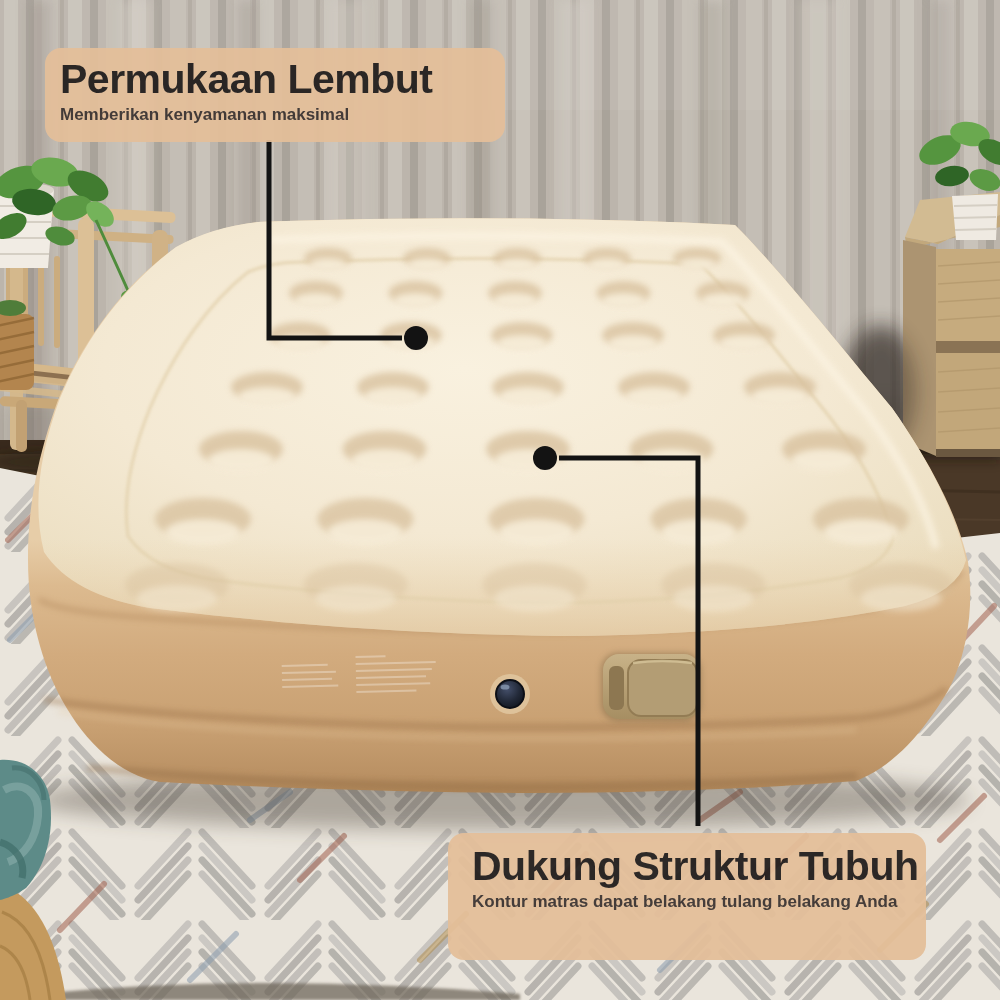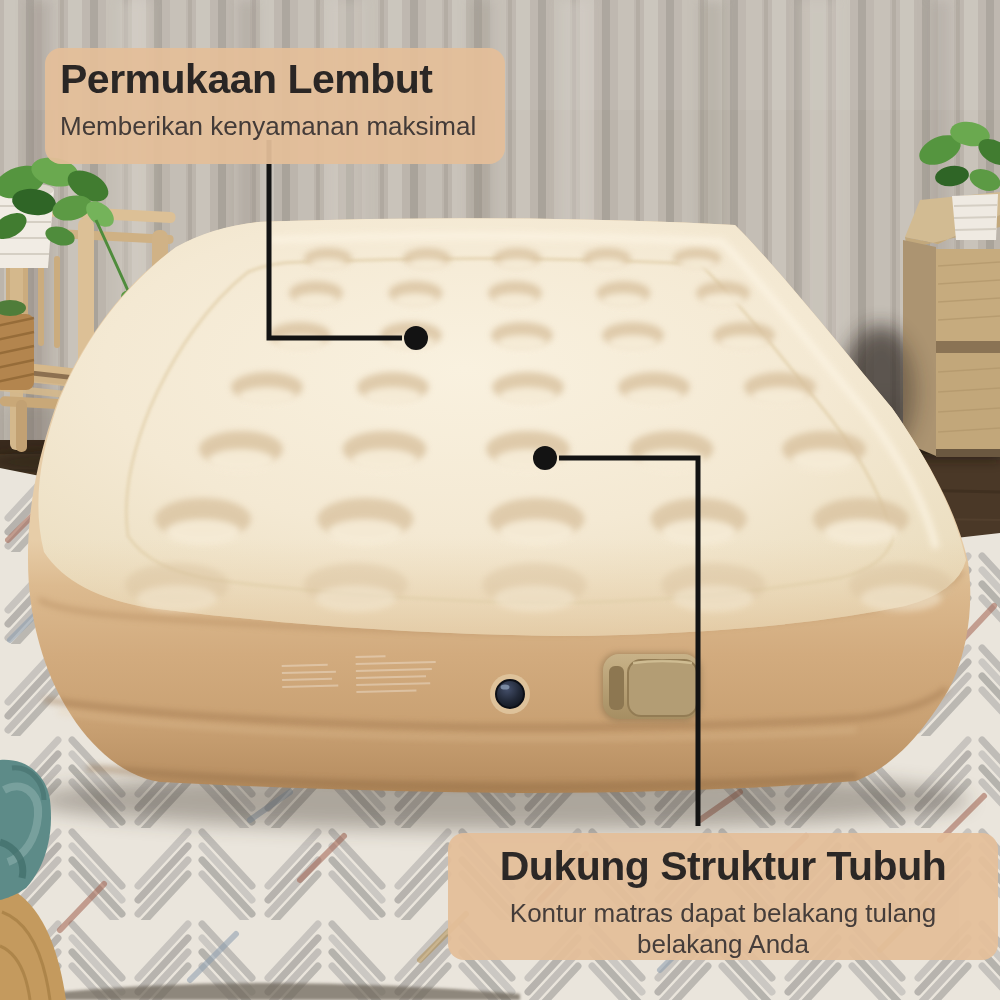--- a/index.html
+++ b/index.html
@@ -15,25 +15,25 @@
     opacity:.94;
     border-radius:16px;
     box-sizing:border-box;
     z-index:10;
   }
   .callout .title{
     font-size:41px;font-weight:800;letter-spacing:-.5px;line-height:1.1;
     color:var(--callout_title,#211d1c);white-space:nowrap;
   }
   .callout .subtitle{
-    font-size:26px;font-weight:400;line-height:1.18;margin-top:9px;
+    font-size:17px;font-weight:700;line-height:1.18;margin-top:3px;
     color:var(--callout_subtitle,#3c3431);
   }
-  #callout-soft{left:45px;top:48px;width:460px;height:116px;padding:9px 15px;text-align:left;}
-  #callout-support{left:448px;top:833px;width:550px;height:127px;padding:11px 17px;text-align:center;}
+  #callout-soft{left:45px;top:48px;width:460px;height:94px;padding:9px 15px;text-align:left;}
+  #callout-support{left:448px;top:833px;width:478px;height:127px;padding:11px 24px;text-align:left;}
 </style>
 </head>
 <body>
 
 <div class="stage">
 
 <svg width="1000" height="1000" viewBox="0 0 1000 1000">
   <defs>
     <filter id="b2" x="-50%" y="-50%" width="200%" height="200%">
           <feGaussianBlur stdDeviation="1.6"></feGaussianBlur>

